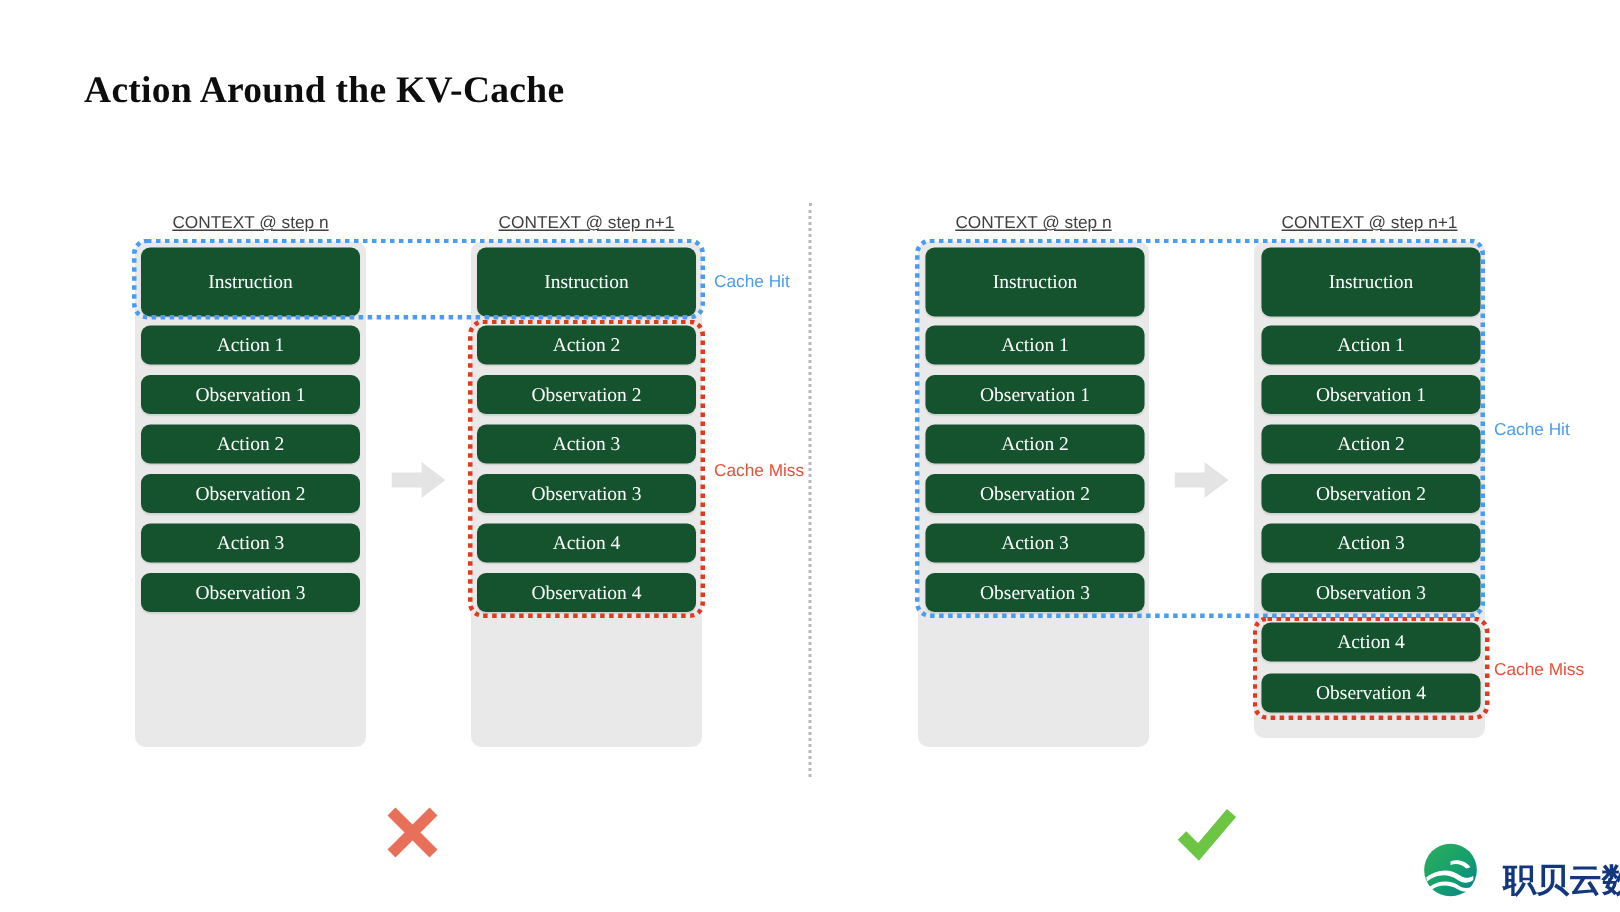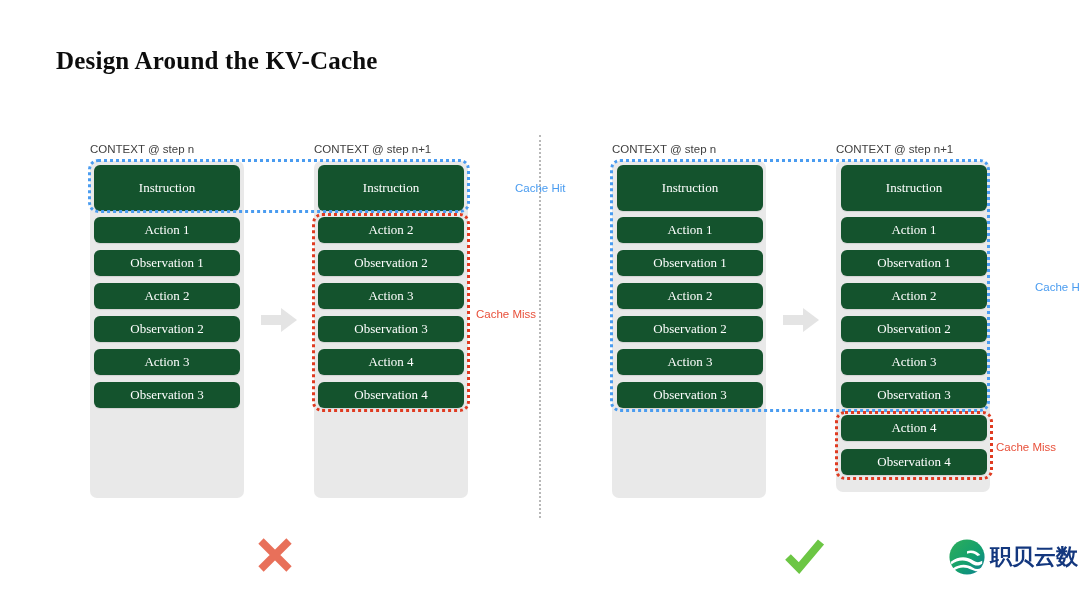--- a/index.html
+++ b/index.html
@@ -28,21 +28,22 @@
     white-space: nowrap;
   }
 
   
   .col-header {
     position: absolute;
     font-family: "Liberation Sans", sans-serif;
     font-size: 11.5px;
     color: #3f3f3f;
     white-space: nowrap;
-    text-align: left;
+    text-align: center;
+    text-decoration: underline;
   }
 
   .col-shell {
     position: absolute;
     background: #e9e9e9;
     border-radius: 7px;
   }
 
   .chip {
     position: absolute;
@@ -72,21 +73,21 @@
     box-sizing: border-box;
     pointer-events: none;
   }
 
   .tag {
     position: absolute;
     font-family: "Liberation Sans", sans-serif;
     font-size: 11.5px;
     white-space: nowrap;
   }
-  .tag-hit  { color: #4a9cf0; margin-left: 39px; }
+  .tag-hit  { color: #4a9cf0; }
   .tag-miss { color: #e8503a; }
 
   .big-arrow {
     position: absolute;
     width: 36px;
     height: 26px;
   }
 
   .divider {
     position: absolute;
@@ -100,42 +101,42 @@
   .mark {
     position: absolute;
     width: 42px;
     height: 42px;
   }
 
   
   .logo {
     position: absolute;
     left: 948px;
-    top: 537px;
+    top: 559px;
     width: 124px;
     height: 40px;
     display: flex;
-    align-items: center;
-    gap: 4px;
+    align-items: flex-end;
+    gap: 16px;
   }
   .logo-mark { width: 38px; height: 38px; flex: 0 0 auto; }
   .logo-text {
     font-family: "DejaVu Sans", sans-serif;
     font-weight: bold;
     font-size: 22px;
     color: #13377e;
     letter-spacing: 0px;
     white-space: nowrap;
     line-height: 1;
   }
 </style>
 </head>
 <body>
 
-<div class="slide-title">Design Around the KV-Cache</div>
+<div class="slide-title">Action Around the KV-Cache</div>
 
 <div class="divider"></div>
 
 <div>
 
   <div class="col-header" style="left:90px; top:143px; width:154px;">CONTEXT @ step n</div>
   <div class="col-header" style="left:314px; top:143px; width:154px;">CONTEXT @ step n+1</div>
 
   <div class="col-shell" style="left:90px; top:161px; width:154px; height:337px;"></div>
   <div class="col-shell" style="left:314px; top:161px; width:154px; height:337px;"></div>

